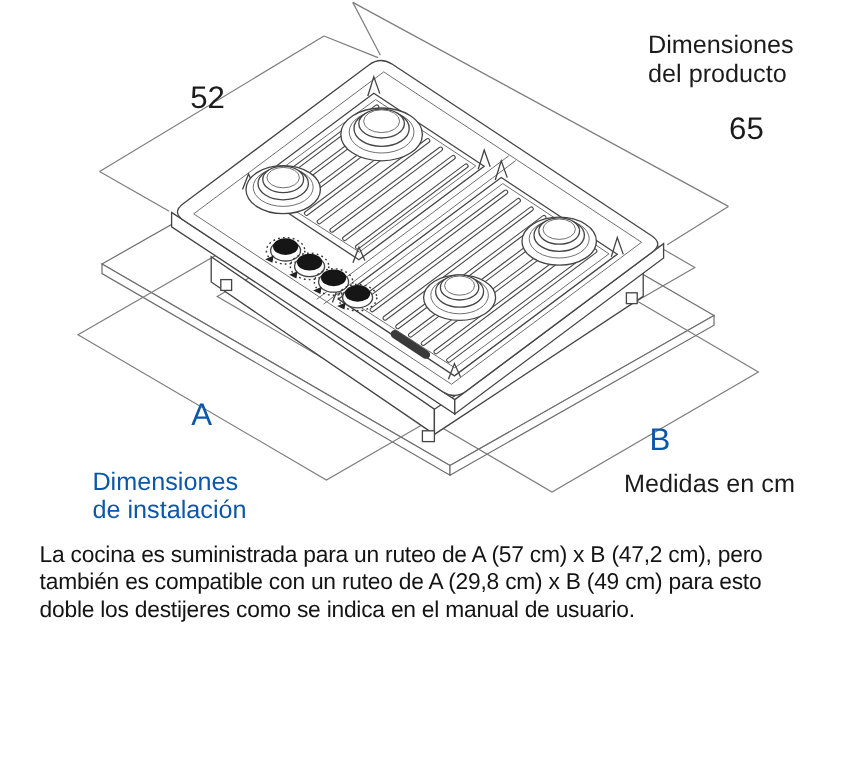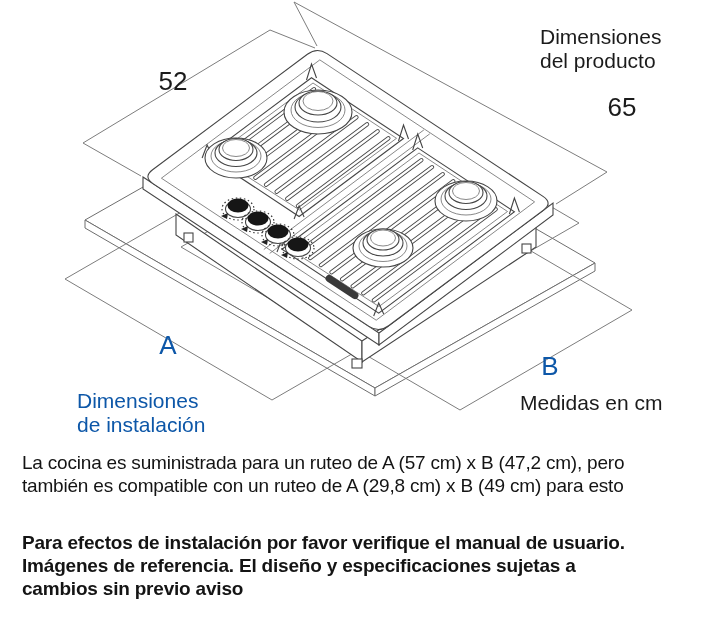--- a/index.html
+++ b/index.html
@@ -13,21 +13,21 @@
   .prod{stroke:#454545;stroke-width:1.1;fill:none;}
   .prodfill{stroke:#454545;stroke-width:1.1;fill:#ffffff;}
   .thin{stroke:#6a6a6a;stroke-width:0.8;fill:none;}
   .bar-out{stroke:#4a4a4a;stroke-width:4.2;fill:none;stroke-linecap:round;}
   .bar-in{stroke:#ffffff;stroke-width:2.4;fill:none;stroke-linecap:round;}
   .dim-label{font-size:26px;fill:#1b1b1b;}
   .ab-label{font-size:26px;fill:#0d57a8;}
   .note-label{font-size:21px;fill:#1b1b1b;}
   .note-blue{font-size:21px;fill:#0d57a8;}
   .para{
-    position:absolute;left:22px;width:668px;color:#141414;
+    position:absolute;left:33px;width:668px;color:#141414;
     font-size:19px;line-height:23px;letter-spacing:-0.2px;
   }
   .para.bold{font-weight:700;}
 </style>
 </head>
 <body>
 
 <div id="stage">
 
   <svg id="diagram-svg" width="720" height="450" viewBox="0 0 720 450">
@@ -207,21 +207,17 @@
     <g>
       <text class="note-blue" x="77" y="408">Dimensiones</text>
       <text class="note-blue" x="77" y="432">de instalación</text>
     </g>
     <text class="note-label" x="520" y="410">Medidas en cm</text>
   </svg>
 
   <div class="para" style="top:451px;">
     <div>La cocina es suministrada para un ruteo de A (57 cm) x B (47,2 cm), pero</div>
     <div>también es compatible con un ruteo de A (29,8 cm) x B (49 cm) para esto</div>
+    <div>doble los destijeres como se indica en el manual de usuario.</div>
   </div>
 
-  <div class="para bold" style="top:531px;">
-    <div>Para efectos de instalación por favor verifique el manual de usuario.</div>
-    <div>Imágenes de referencia. El diseño y especificaciones sujetas a</div>
-    <div>cambios sin previo aviso</div>
-  </div>
 
 </div>
 
 </body></html>

